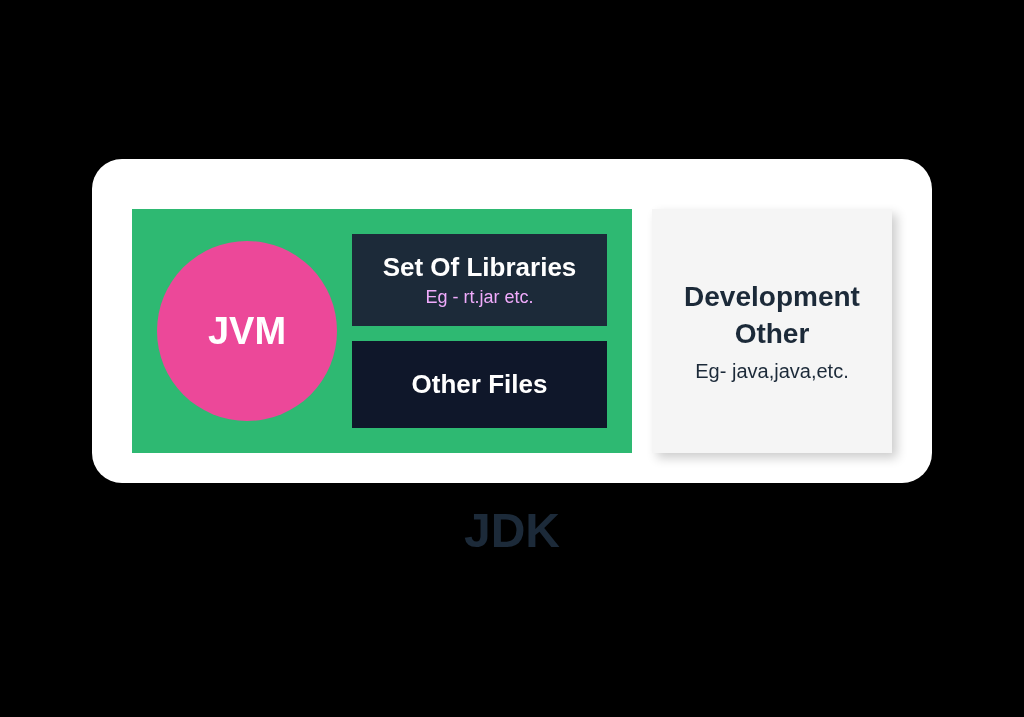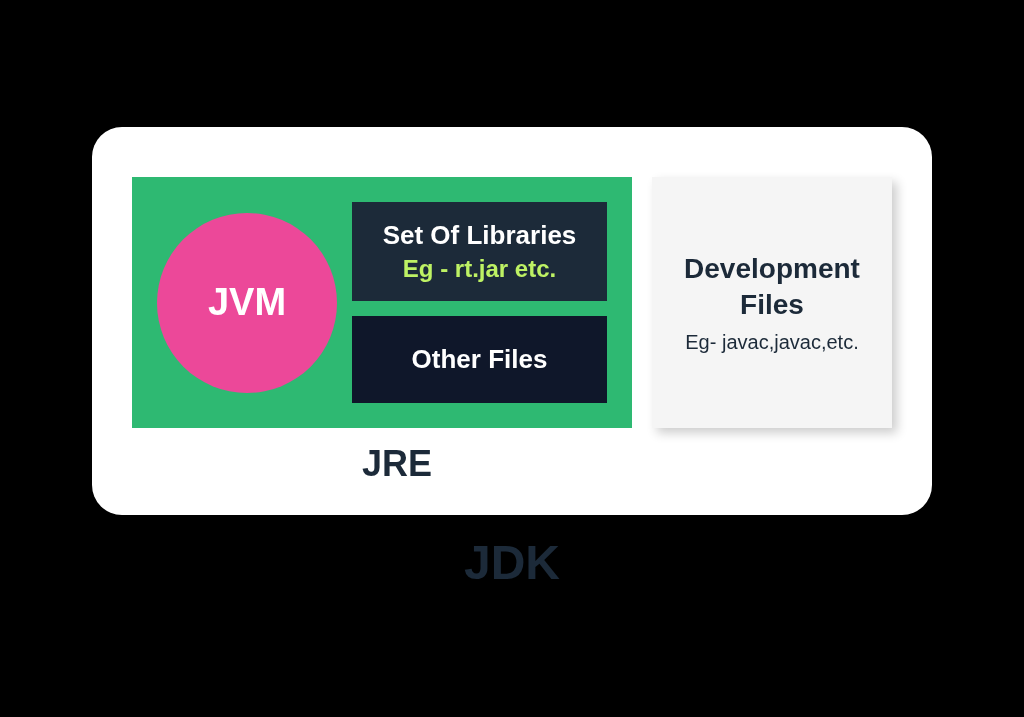--- a/index.html
+++ b/index.html
@@ -64,23 +64,23 @@
       padding: 18px 20px;
       text-align: center;
     }
     .libraries-title {
       color: #ffffff;
       font-size: 26px;
       font-weight: 700;
       margin-bottom: 4px;
     }
     .libraries-sub {
-      color: #bef264;
-      font-size: 24px;
-      font-weight: 700;
+      color: #f0abfc;
+      font-size: 18px;
+      font-weight: 400;
     }
     .other-files-box {
       background: #0f172a;
       padding: 28px 20px;
       text-align: center;
     }
     .other-files-label {
       color: #ffffff;
       font-size: 26px;
       font-weight: 700;
@@ -137,19 +137,18 @@
         <div class="libraries-box">
           <div class="libraries-title">Set Of Libraries</div>
           <div class="libraries-sub">Eg - rt.jar etc.</div>
         </div>
         <div class="other-files-box">
           <div class="other-files-label">Other Files</div>
         </div>
       </div>
     </div>
     <div class="dev-tools-box">
-      <div class="dev-tools-title">Development Files</div>
-      <div class="dev-tools-sub">Eg- javac,javac,etc.</div>
+      <div class="dev-tools-title">Development Other</div>
+      <div class="dev-tools-sub">Eg- java,java,etc.</div>
     </div>
   </div>
-  <div class="jre-label">JRE</div>
 </div>
 <div class="jdk-label">JDK</div>
 
 </body></html>

